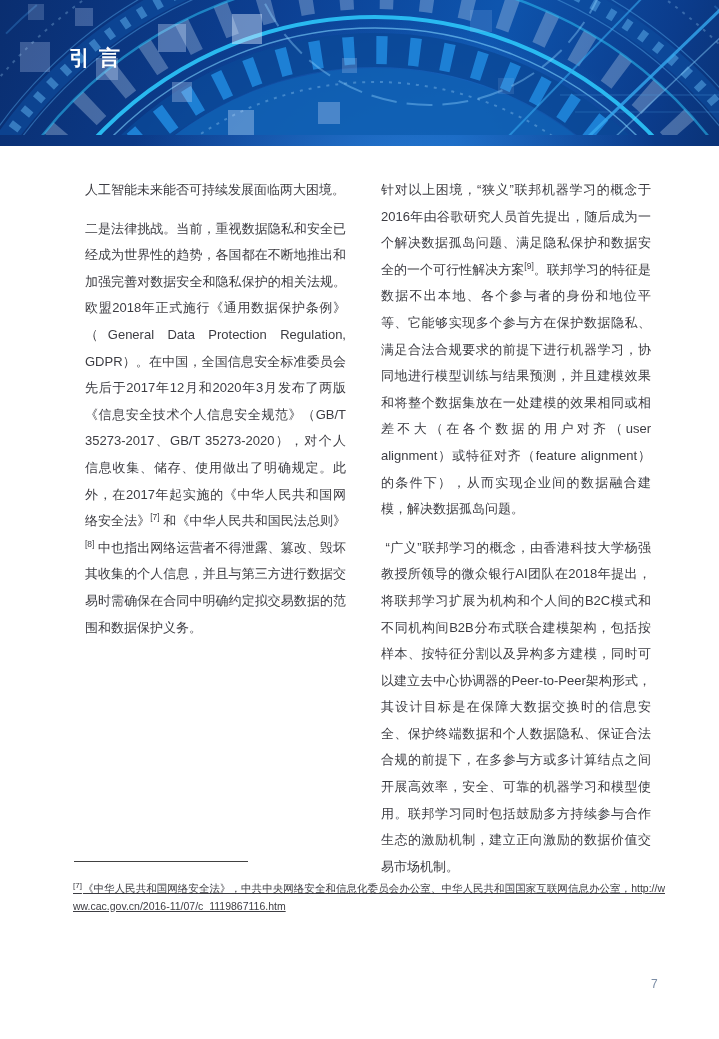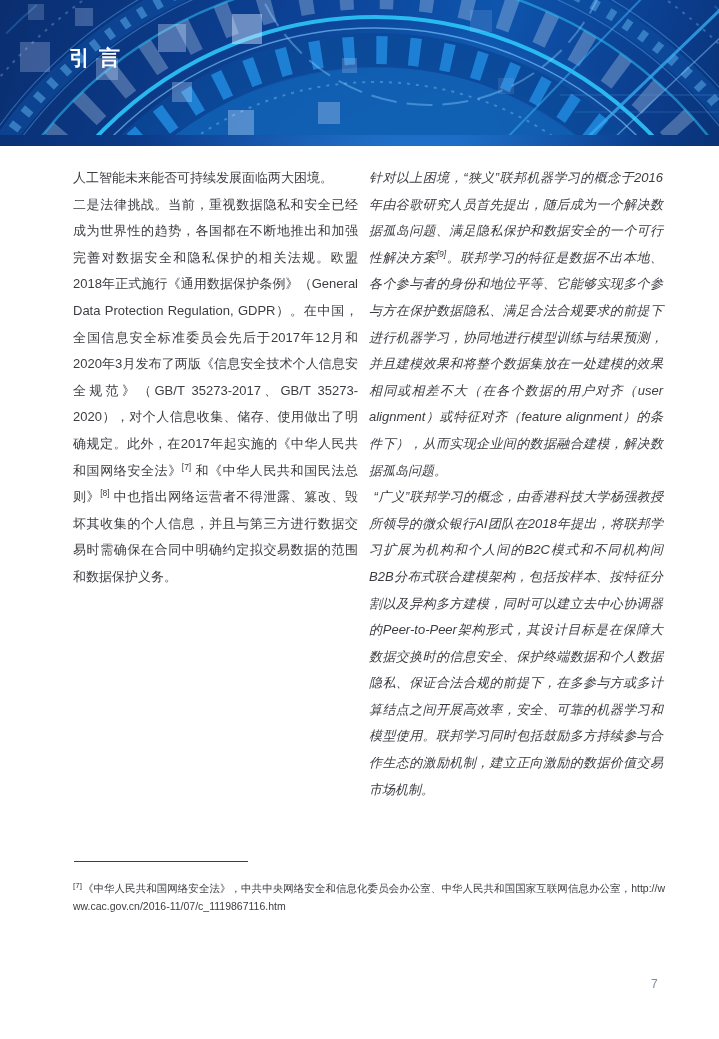--- a/index.html
+++ b/index.html
@@ -20,32 +20,32 @@
     position:absolute;left:69px;top:44px;margin:0;
     font-size:21px;font-weight:bold;color:#ffffff;letter-spacing:9px;
   }
   
   .content{
     position:absolute;left:73px;top:165px;width:590px;
     display:flex;gap:11px;
     color:#3c3c42;font-size:13px;line-height:26.6px;text-align:justify;
   }
   .col-left{width:285px;flex:0 0 285px;}
-  .col-right{width:294px;flex:0 0 294px;font-style:italic;}
-  .para{margin:0;word-break:break-word;}
+  .col-right{width:294px;flex:0 0 294px;}
+  .para{margin:12px;word-break:break-word;}
   .para.indent{text-indent:0.35em;}
   .para sup{font-size:8.5px;line-height:0;vertical-align:super;}
   
   .footnote-divider{
     position:absolute;left:74px;top:861px;width:174px;height:0;
     border-top:1.5px solid #414141;
   }
   .footnotes{
     position:absolute;left:73px;top:880px;width:592px;
-    color:#3c3c42;font-size:10.5px;line-height:17.5px;text-align:justify;
+    color:#3c3c42;font-size:10.5px;line-height:17.5px;text-align:justify;text-decoration:underline;
   }
   .fn{margin:0;word-break:break-all;}
   .fn sup{font-size:8px;line-height:0;vertical-align:super;margin-right:1px;}
   .page-number{
     position:absolute;left:651px;top:977px;
     font-size:12px;color:#7b8da5;
   }
 </style>
 </head>
 <body>

